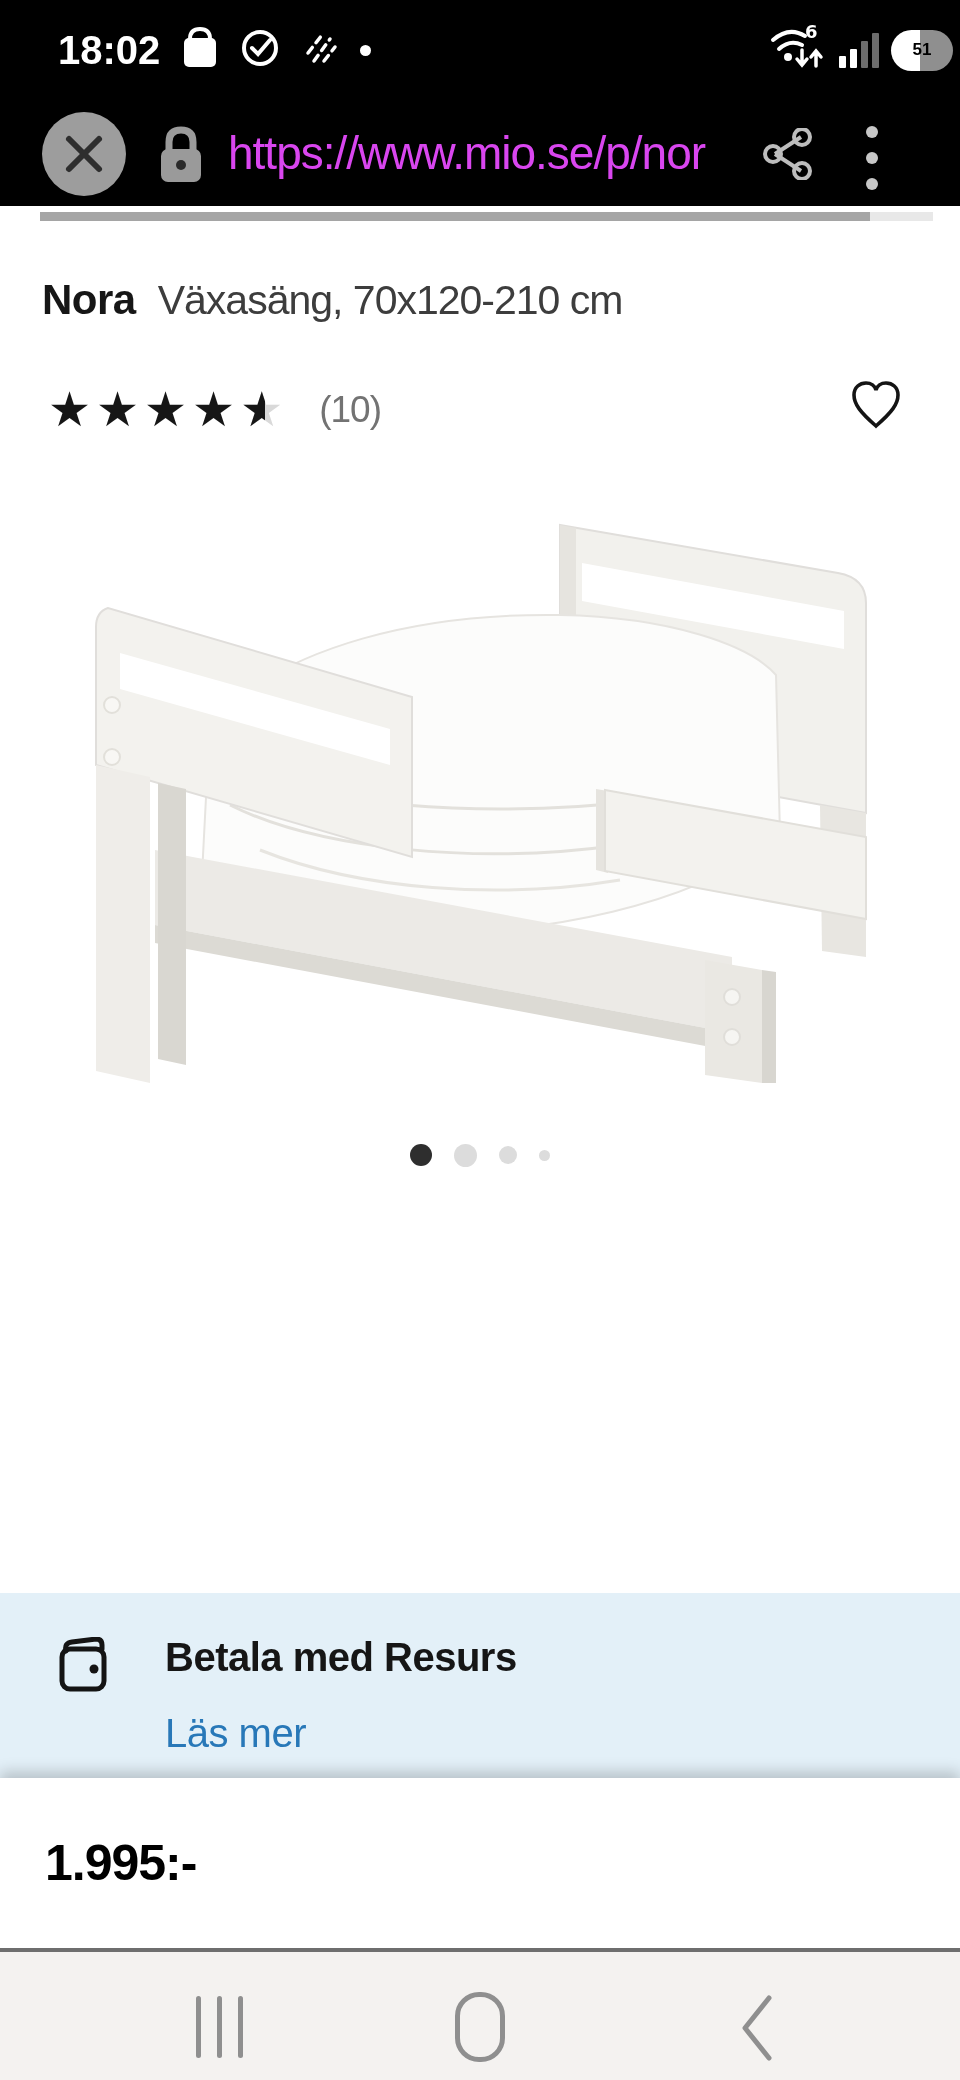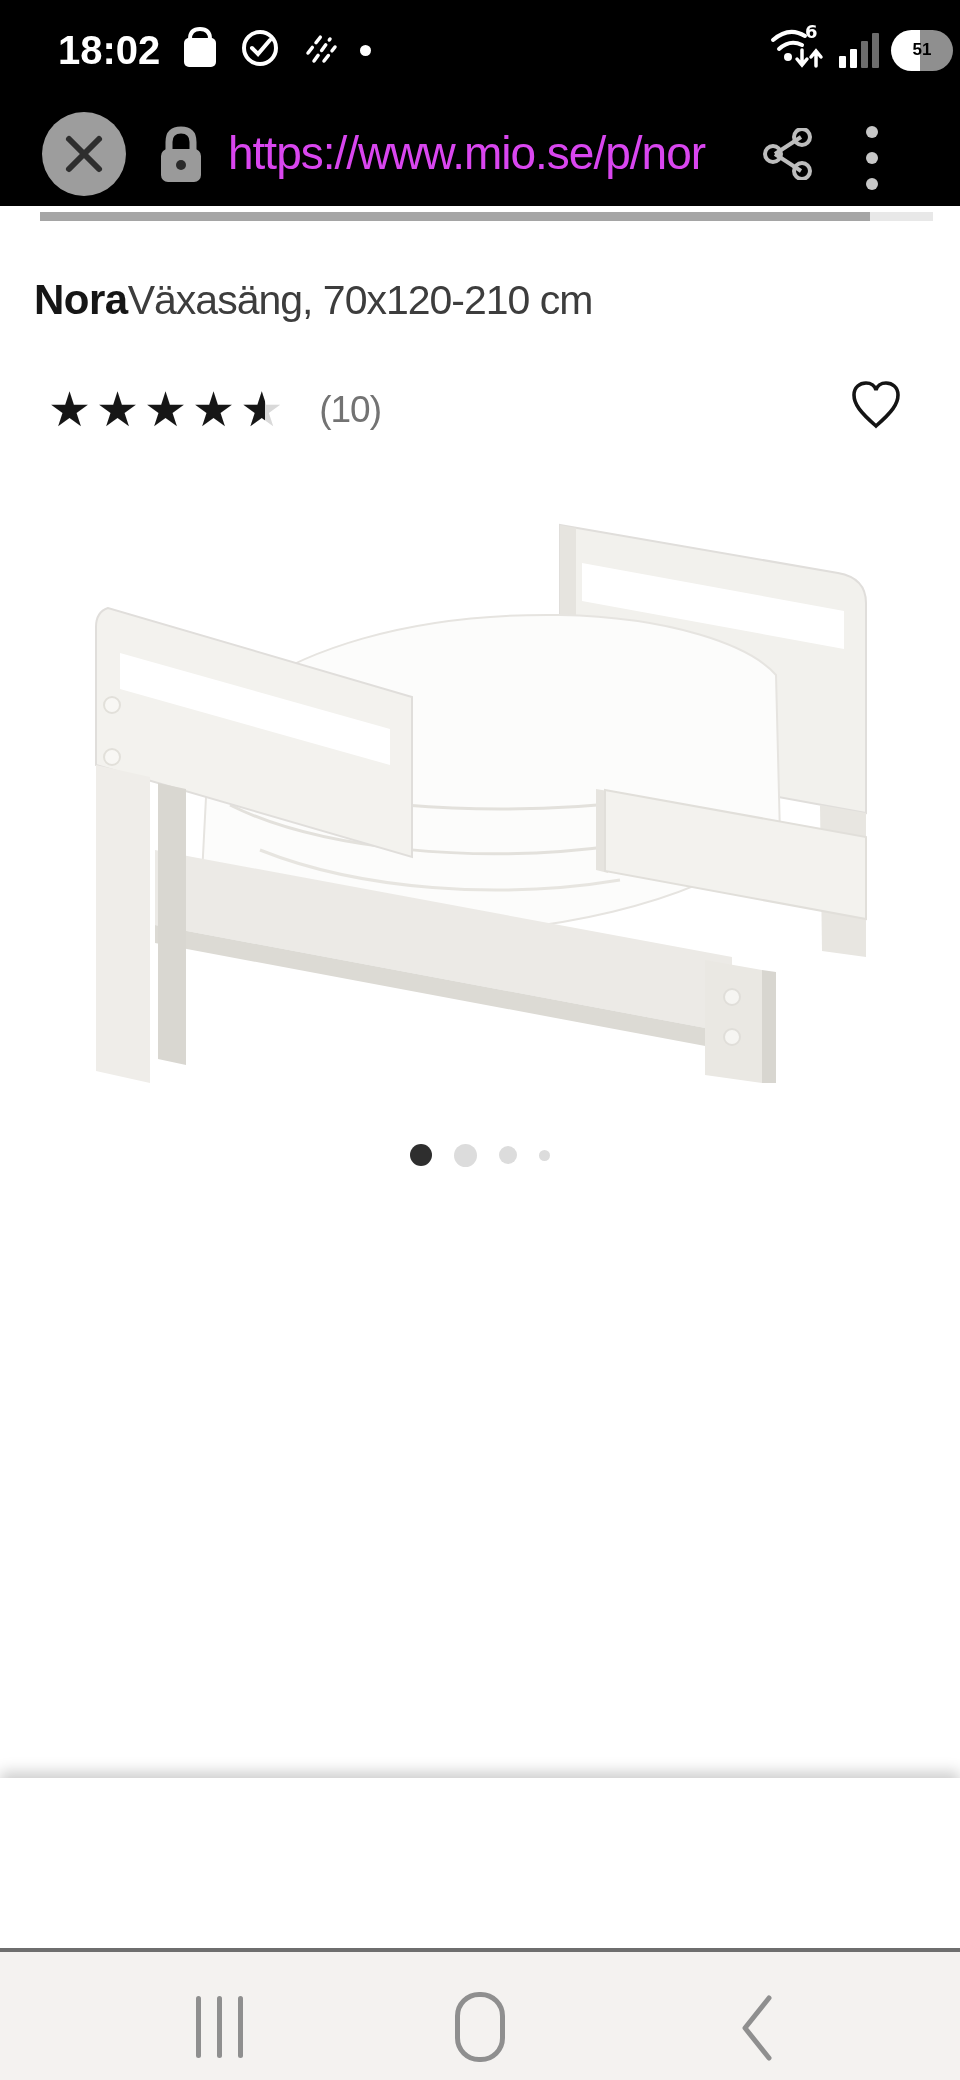--- a/index.html
+++ b/index.html
@@ -30,21 +30,21 @@
   .lock-wrap{position:absolute;left:156px;top:24px;}
   .share-wrap{position:absolute;left:762px;top:28px;}
   .kebab{position:absolute;left:866px;top:26px;display:flex;flex-direction:column;gap:14px;}
   .kebab i{width:12px;height:12px;border-radius:50%;background:#c7c7c7;}
 
   
   .progress-track{position:absolute;top:212px;left:40px;width:893px;height:9px;background:#e8e8e8;}
   .progress-fill{height:9px;background:#a5a5a5;}
 
   
-  .title-row{position:absolute;top:276px;left:34px;display:flex;align-items:baseline;}
+  .title-row{position:absolute;top:276px;left:42px;display:flex;align-items:baseline;gap:22px;}
   .brand{font-size:42px;font-weight:bold;color:#161616;letter-spacing:-0.5px;}
   .ptitle{font-size:41px;color:#3d3d3d;letter-spacing:-1px;}
 
   .rating-row{position:absolute;top:384px;left:48px;display:flex;align-items:center;}
   .stars{font-size:48px;line-height:52px;letter-spacing:5px;}
   .star{color:#161616;}
   .star.half{position:relative;display:inline-block;}
   .star.half .sb{color:#d9d9d9;}
   .star.half .sf{position:absolute;left:0;top:0;width:52%;overflow:hidden;color:#161616;}
   .rating-count{font-size:37px;color:#737373;margin-left:31px;letter-spacing:-1px;}
@@ -235,22 +235,34 @@
   </div>
 
   <div class="dots">
       <span class="dot d0 active"></span>
       <span class="dot d1"></span>
       <span class="dot d2"></span>
       <span class="dot d3"></span>
     </div>
 
 
+  <div class="pay-banner">
+    <div class="wallet-wrap">
+      <svg width="62" height="62" viewBox="0 0 62 62">
+        <path d="M14 14 Q12 6 20 5 L44 2 Q50 2 50 8 L50 12" fill="none" stroke="#141414" stroke-width="5" stroke-linecap="round"></path>
+        <rect x="10" y="12" width="42" height="40" rx="8" fill="none" stroke="#141414" stroke-width="5"></rect>
+        <circle cx="42" cy="32" r="4.5" fill="#141414"></circle>
+      </svg>
+    </div>
+    <div class="pay-title">Betala med Resurs</div>
+    <div class="pay-link">Läs mer</div>
+  </div>
 
   <div class="buy-bar">
+    <div class="price">1.995:-</div>
   </div>
 
   <div class="nav-bar">
     <div class="nav-recents">
         <i></i>
         <i></i>
         <i></i>
       </div>
     <div class="nav-home"></div>
     <div class="nav-back">

